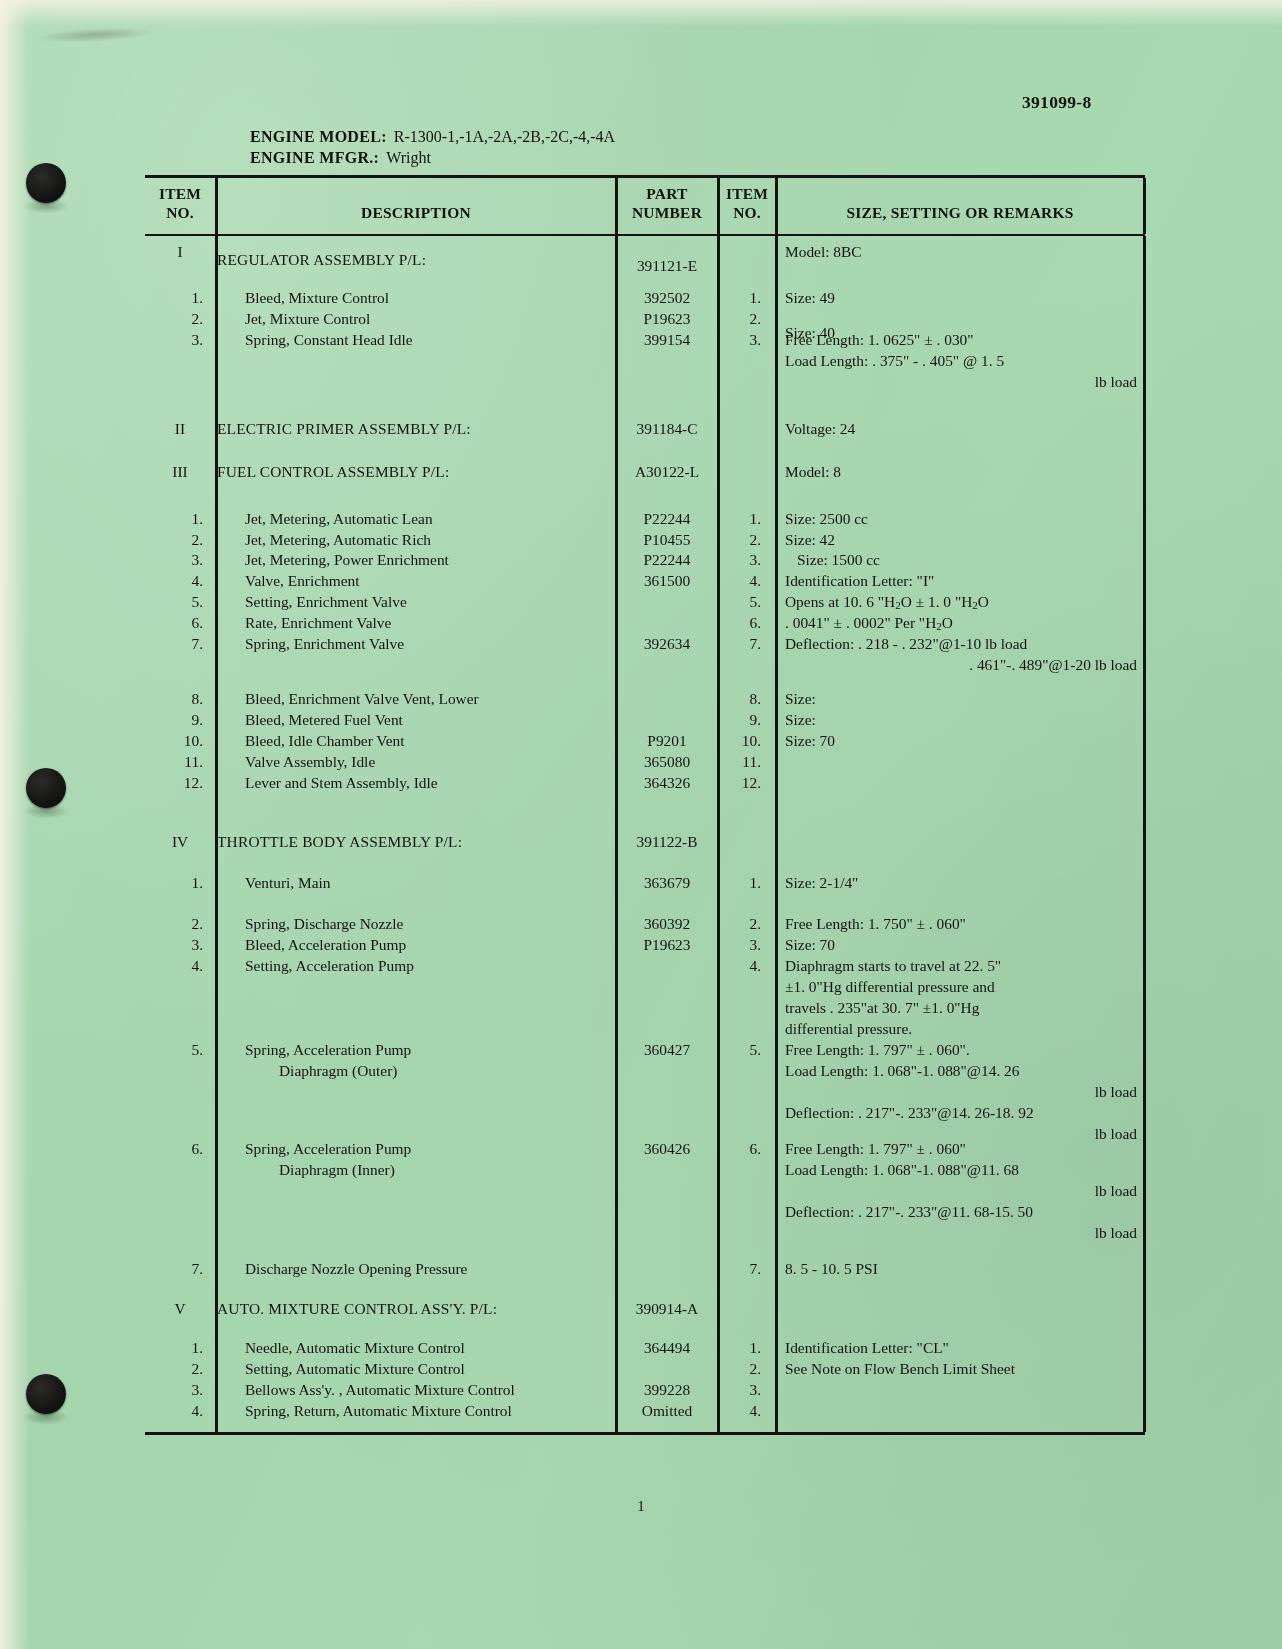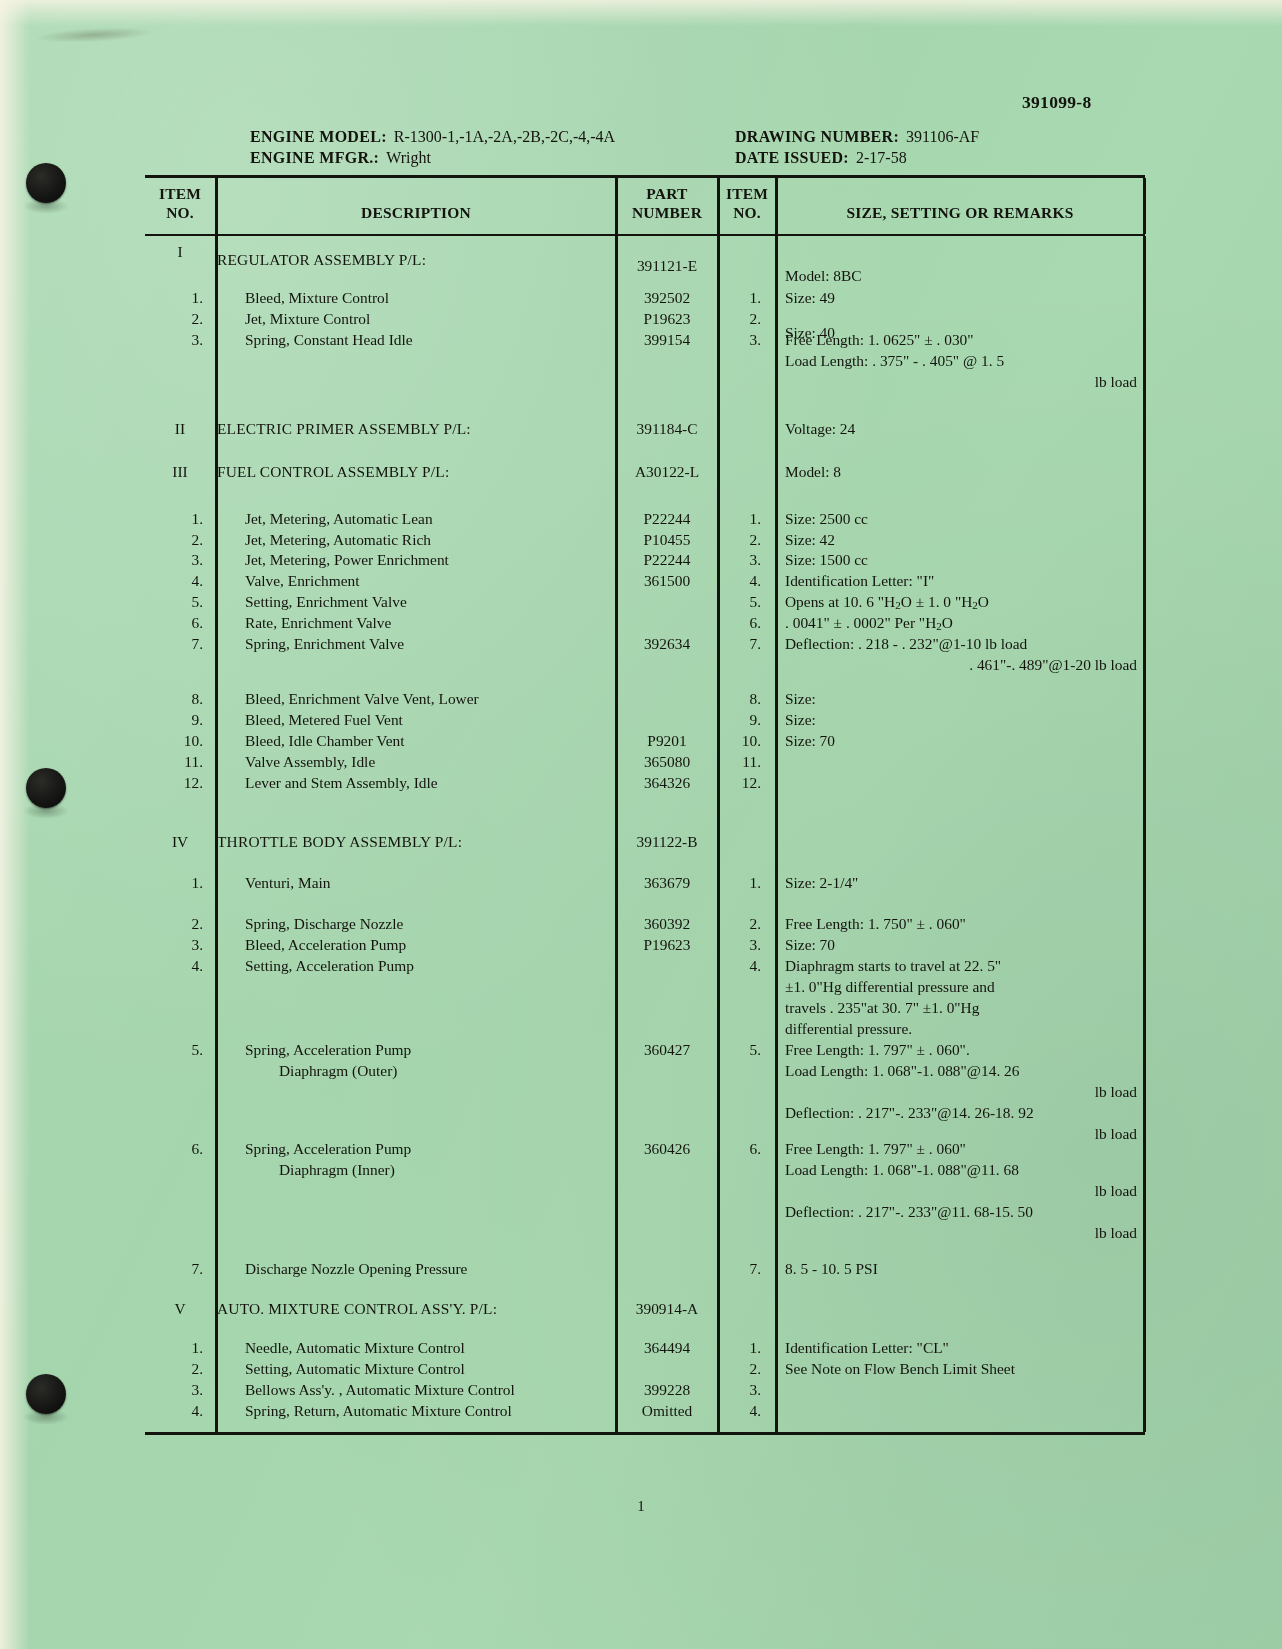--- a/index.html
+++ b/index.html
@@ -137,30 +137,20 @@
     <div class="meta-row">
       <span class="meta-lbl">ENGINE MODEL:</span>
       <span class="meta-val">R-1300-1,-1A,-2A,-2B,-2C,-4,-4A</span>
     </div>
     <div class="meta-row">
       <span class="meta-lbl">ENGINE MFGR.:</span>
       <span class="meta-val">Wright</span>
     </div>
   </div>
 
-  <div class="meta2">
-    <div class="meta-row">
-      <span class="meta-lbl">DRAWING NUMBER:</span>
-      <span class="meta-val">391106-AF</span>
-    </div>
-    <div class="meta-row">
-      <span class="meta-lbl">DATE ISSUED:</span>
-      <span class="meta-val">2-17-58</span>
-    </div>
-  </div>
 
   <div class="tbl">
     <div class="rule-top"></div>
 
     <div class="grid hdr">
       <div class="vline v1"></div>
       <div class="vline v2"></div>
       <div class="vline v3"></div>
       <div class="vline v4"></div>
       <div class="vline vedge"></div>
@@ -184,21 +174,21 @@
 
     <div class="grid body" id="table-body">
       <div class="vline v1"></div>
       <div class="vline v2"></div>
       <div class="vline v3"></div>
       <div class="vline v4"></div>
       <div class="vline vedge"></div>
     <div class="cell c-roman" style="top: 6px;">I</div>
         <div class="cell c-desc sec-head" style="top: 6px; margin-top: 8px;">REGULATOR ASSEMBLY P/L:</div>
         <div class="cell c-part" style="top: 20px;">391121-E</div>
-        <div class="cell c-size" style="top: 6px; margin-top: 24px;">Model:   8BC</div>
+        <div class="cell c-size" style="top: 6px;">Model:   8BC</div>
         <div class="cell c-item" style="top: 52px;">1.</div>
         <div class="cell c-desc indent" style="top: 52px;">Bleed, Mixture Control</div>
         <div class="cell c-part" style="top: 52px;">392502</div>
         <div class="cell c-item2" style="top: 52px;">1.</div>
         <div class="cell c-size" style="top: 52px;">Size:      49</div>
         <div class="cell c-item" style="top: 73px;">2.</div>
         <div class="cell c-desc indent" style="top: 73px;">Jet, Mixture Control</div>
         <div class="cell c-part" style="top: 73px;">P19623</div>
         <div class="cell c-item2" style="top: 73px;">2.</div>
         <div class="cell c-size" style="top: 87px;">Size:      40</div>
@@ -224,21 +214,21 @@
         <div class="cell c-size" style="top: 273px;">Size:      2500 cc</div>
         <div class="cell c-item" style="top: 294px;">2.</div>
         <div class="cell c-desc indent" style="top: 294px;">Jet, Metering,  Automatic Rich</div>
         <div class="cell c-part" style="top: 294px;">P10455</div>
         <div class="cell c-item2" style="top: 294px;">2.</div>
         <div class="cell c-size" style="top: 294px;">Size:      42</div>
         <div class="cell c-item" style="top: 314px;">3.</div>
         <div class="cell c-desc indent" style="top: 314px;">Jet,  Metering, Power Enrichment</div>
         <div class="cell c-part" style="top: 314px;">P22244</div>
         <div class="cell c-item2" style="top: 314px;">3.</div>
-        <div class="cell c-size" style="top: 314px;">Size:      1500 cc</div>
+        <div class="cell c-size" style="top: 314px; margin-left: 12px;">Size:      1500 cc</div>
         <div class="cell c-item" style="top: 335px;">4.</div>
         <div class="cell c-desc indent" style="top: 335px;">Valve,  Enrichment</div>
         <div class="cell c-part" style="top: 335px;">361500</div>
         <div class="cell c-item2" style="top: 335px;">4.</div>
         <div class="cell c-size" style="top: 335px;">Identification Letter:  "I"</div>
         <div class="cell c-item" style="top: 356px;">5.</div>
         <div class="cell c-desc indent" style="top: 356px;">Setting,  Enrichment Valve</div>
         <div class="cell c-item2" style="top: 356px;">5.</div>
         <div class="cell c-size" style="top: 356px;">Opens at 10. 6 "H<sub>2</sub>O ± 1. 0 "H<sub>2</sub>O</div>
         <div class="cell c-item" style="top: 377px;">6.</div>

